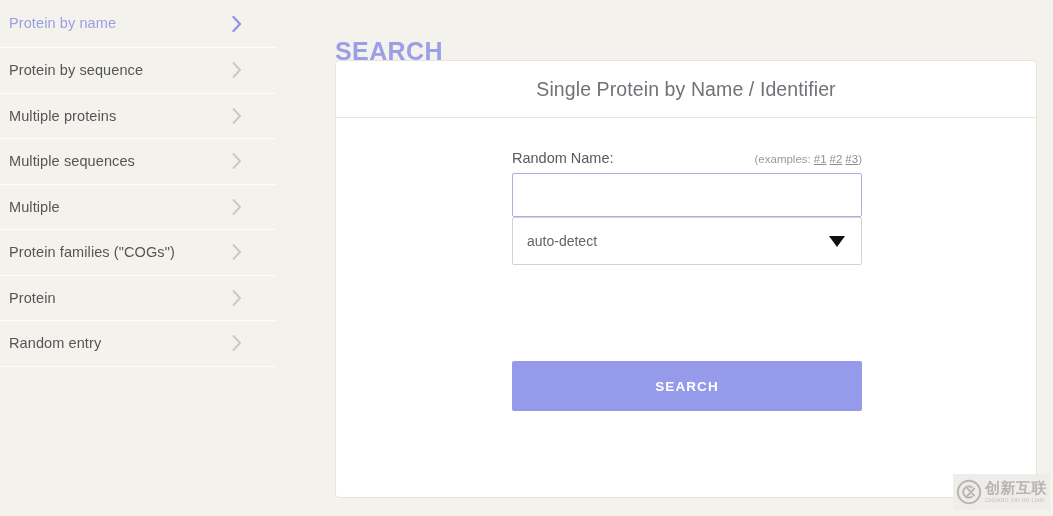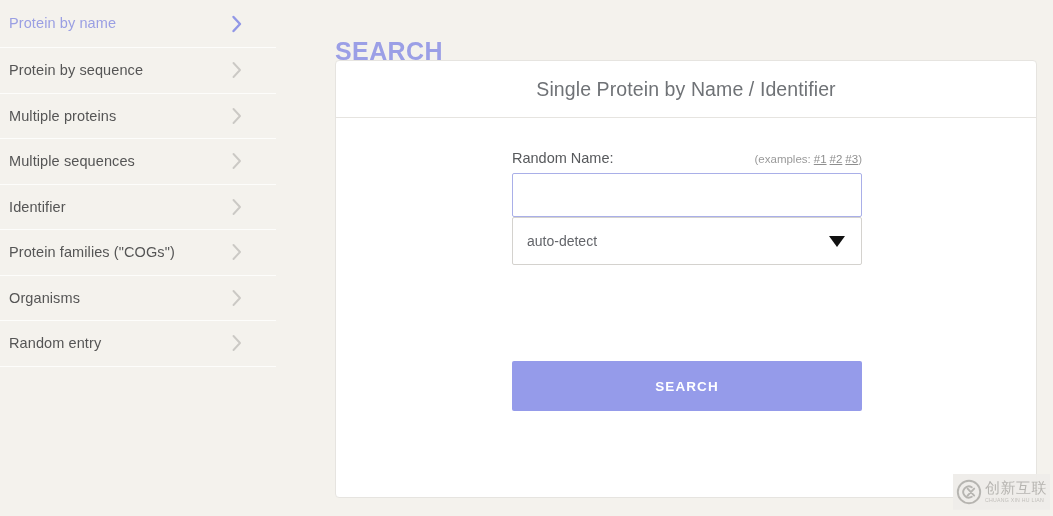--- a/index.html
+++ b/index.html
@@ -230,21 +230,21 @@
   }
   .wm-text {
     margin-left: 3px;
     line-height: 1;
   }
   .wm-cn {
     font-size: 15px;
     color: #b4b2ae;
     letter-spacing: 0.5px;
     font-family: "DejaVu Sans", sans-serif;
-    font-weight: normal;
+    font-weight: bold;
     white-space: nowrap;
   }
   .wm-py {
     font-size: 5.2px;
     color: #bfbdb9;
     letter-spacing: 0.25px;
     margin-top: 2px;
     white-space: nowrap;
     font-family: "Liberation Sans", sans-serif;
   }
@@ -287,39 +287,39 @@
       <li class="nav-item">
         <span class="nav-label">Multiple sequences</span>
         <span class="chev">
           <svg width="12" height="18" viewBox="0 0 12 18">
               <path d="M2.5 2 L9 9 L2.5 16" fill="none" stroke="#cbc9c5" stroke-width="1.9" stroke-linecap="round" stroke-linejoin="round"></path>
             </svg>
         </span>
       </li>
 
       <li class="nav-item">
-        <span class="nav-label">Identifier</span>
+        <span class="nav-label">Multiple</span>
         <span class="chev">
           <svg width="12" height="18" viewBox="0 0 12 18">
               <path d="M2.5 2 L9 9 L2.5 16" fill="none" stroke="#cbc9c5" stroke-width="1.9" stroke-linecap="round" stroke-linejoin="round"></path>
             </svg>
         </span>
       </li>
 
       <li class="nav-item">
         <span class="nav-label">Protein families ("COGs")</span>
         <span class="chev">
           <svg width="12" height="18" viewBox="0 0 12 18">
               <path d="M2.5 2 L9 9 L2.5 16" fill="none" stroke="#cbc9c5" stroke-width="1.9" stroke-linecap="round" stroke-linejoin="round"></path>
             </svg>
         </span>
       </li>
 
       <li class="nav-item">
-        <span class="nav-label">Organisms</span>
+        <span class="nav-label">Protein</span>
         <span class="chev">
           <svg width="12" height="18" viewBox="0 0 12 18">
               <path d="M2.5 2 L9 9 L2.5 16" fill="none" stroke="#cbc9c5" stroke-width="1.9" stroke-linecap="round" stroke-linejoin="round"></path>
             </svg>
         </span>
       </li>
 
       <li class="nav-item">
         <span class="nav-label">Random entry</span>
         <span class="chev">

